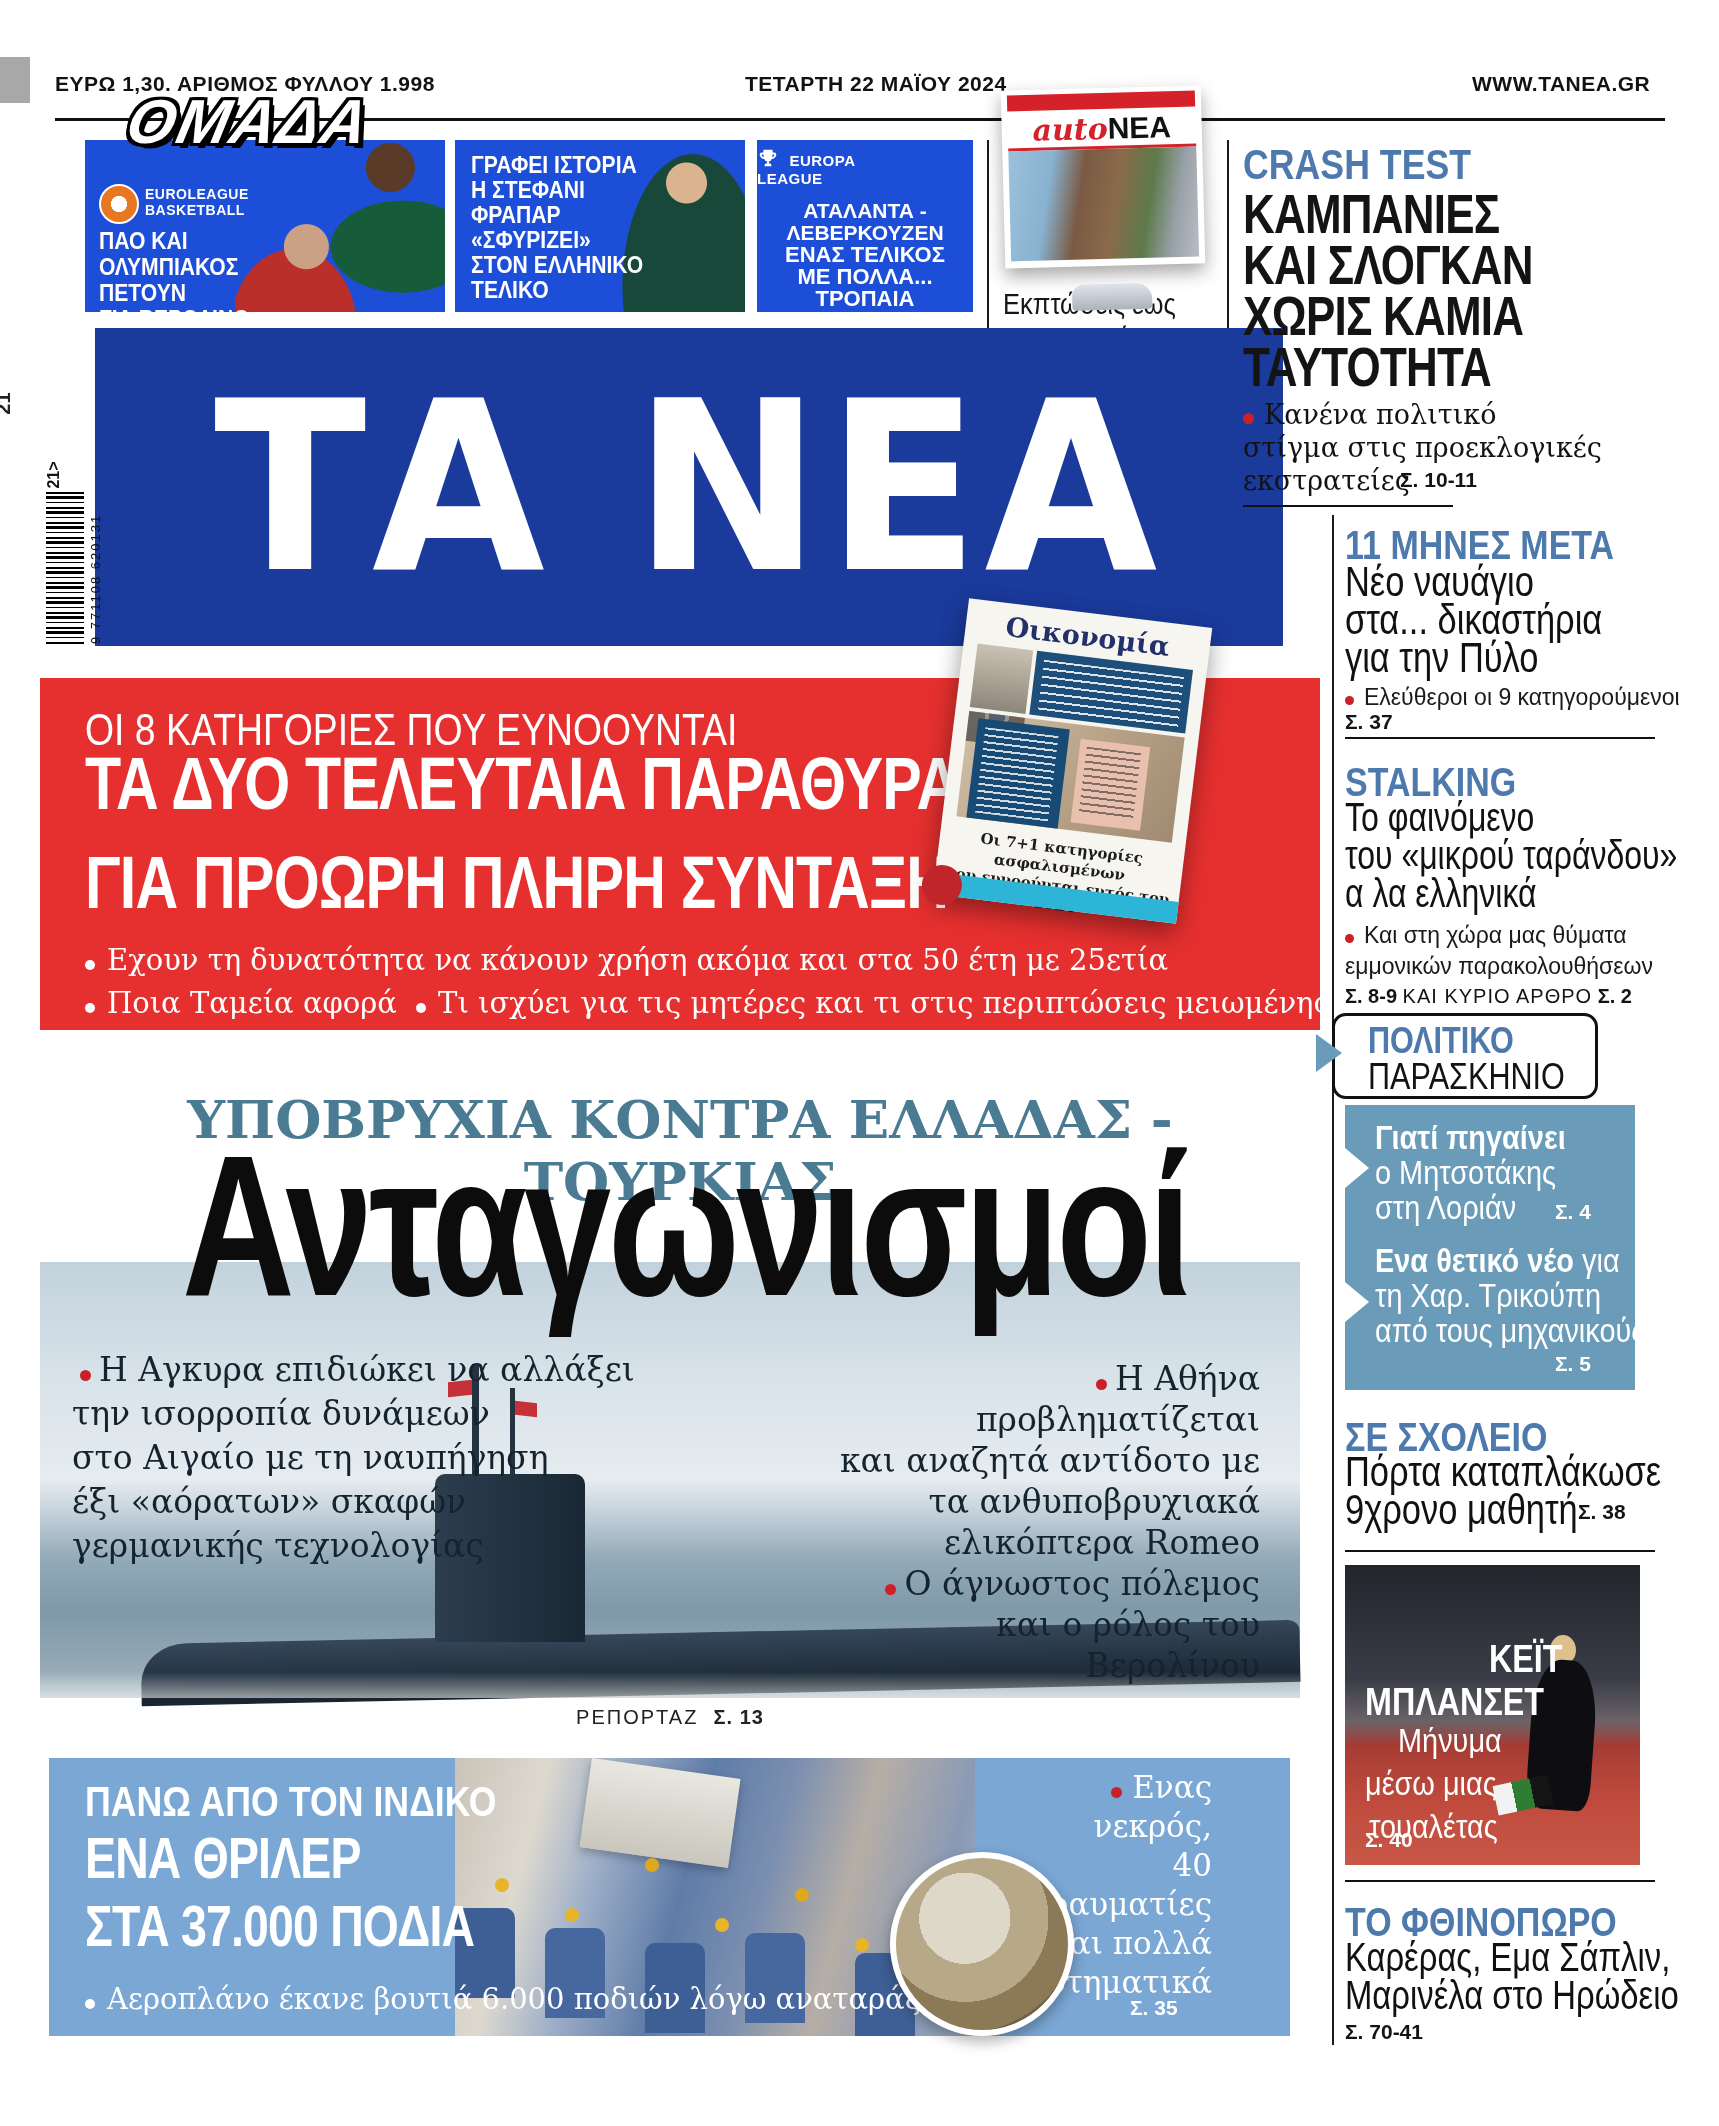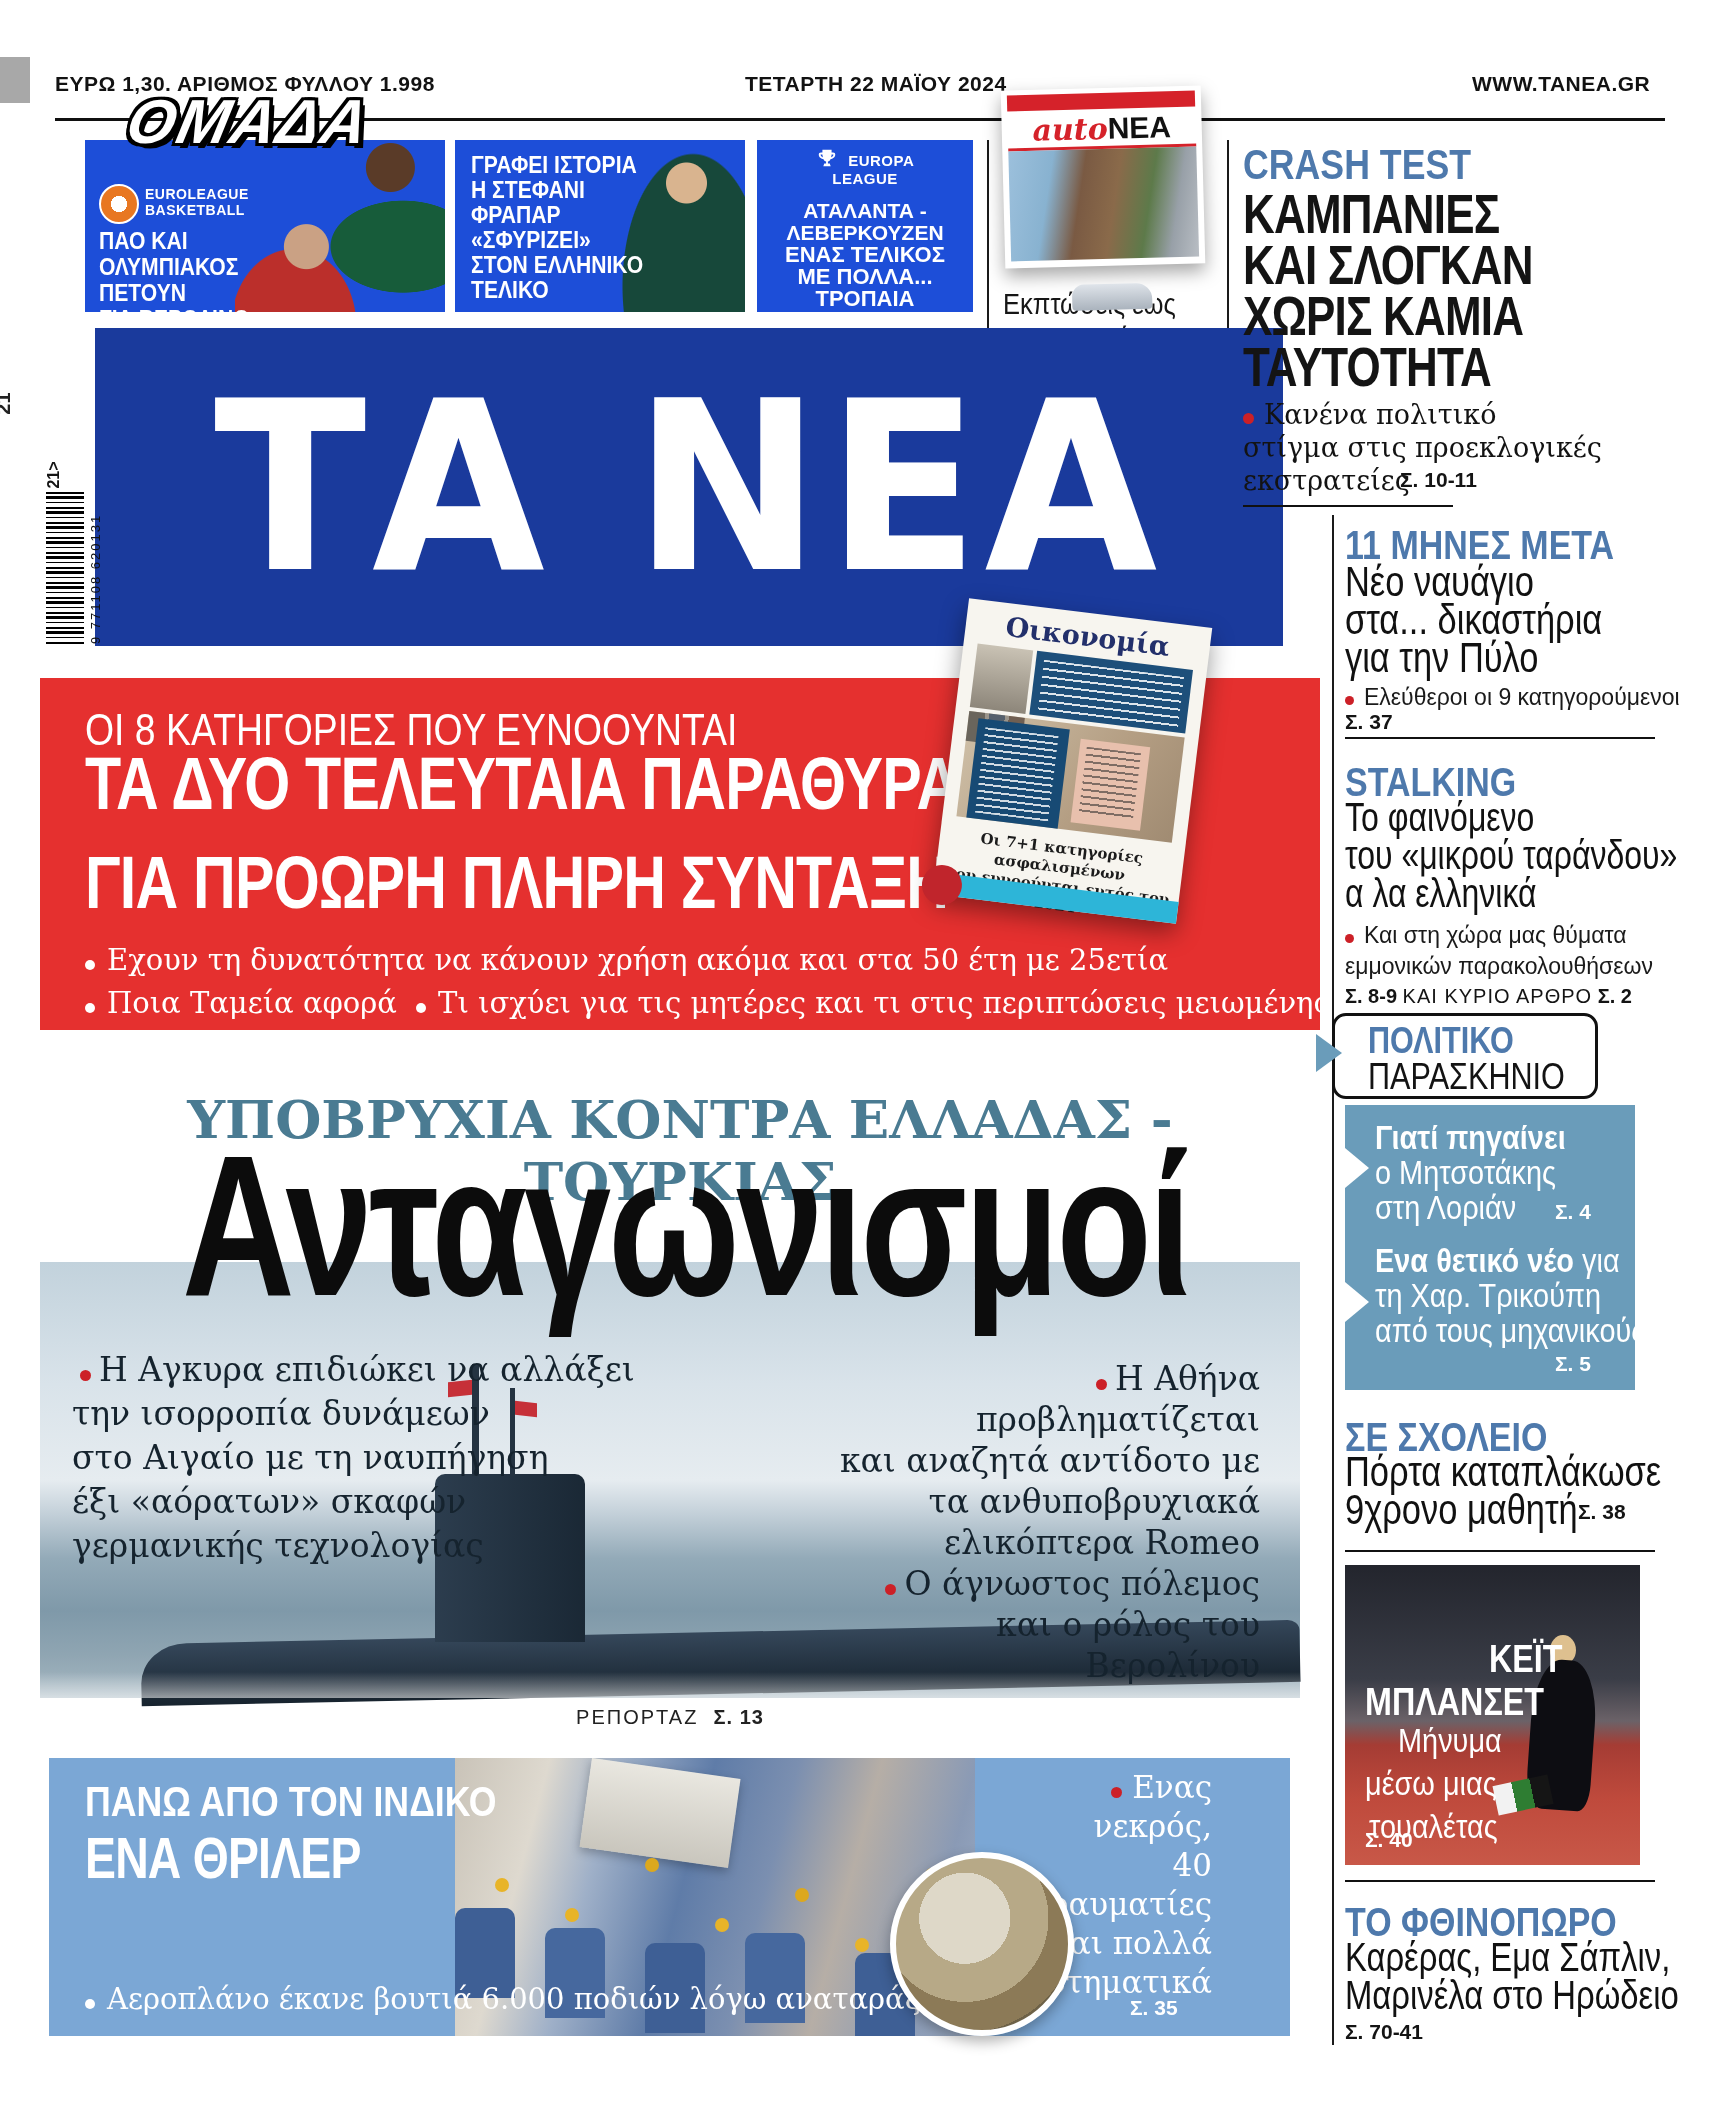--- a/index.html
+++ b/index.html
@@ -36,21 +36,21 @@
     radial-gradient(circle at 34% 62%, #caa184 0 22px, transparent 23px),
     radial-gradient(ellipse at 28% 108%, #bb2f2b 0 62px, transparent 63px);}
   .t2photo{right:0;top:0;width:130px;height:172px;background:
     radial-gradient(circle at 55% 25%, #d9b48f 0 20px, transparent 21px),
     radial-gradient(ellipse at 60% 85%, #17483a 0 70px, transparent 71px);}
   .elogo{left:14px;top:44px;width:36px;height:36px;border-radius:50%;
     background:radial-gradient(circle at 50% 50%, #fff 0 8px, #e87722 8px 18px);border:2px solid #fff;}
   .elbrand{left:60px;top:46px;font-size:14px;font-weight:800;color:#fff;line-height:16px;letter-spacing:.5px;}
   .t1lines{left:14px;top:88px;font-size:24px;font-weight:900;color:#fff;line-height:26px;}
   .t2lines{left:16px;top:12px;font-size:24px;font-weight:800;color:#fff;line-height:25px;}
-  .eulogo{left:0;top:8px;width:216px;text-align:center;color:#fff;}
+  .eulogo{left:0;top:8px;width:216px;color:#fff;}
   .cupicon{display:inline-block;width:22px;height:22px;vertical-align:-4px;margin-right:6px;}
   .eubrand{font-size:15px;font-weight:800;line-height:15px;letter-spacing:.5px;}
   .t3lines{left:0;top:60px;width:216px;text-align:center;color:#fff;font-size:21px;line-height:22px;font-weight:600;}
   .t3b{font-weight:900;font-size:22px;}
 
   .vline1{left:987px;top:140px;width:2px;height:250px;background:#1a1a1a;}
   .vline2{left:1227px;top:140px;width:2px;height:340px;background:#1a1a1a;}
   .vline3{left:1332px;top:515px;width:2px;height:1530px;background:#1a1a1a;}
 
   
@@ -332,20 +332,21 @@
   </div>
 
   <div class="abs al"></div>
   <div class="abs cabin">
     <div class="abs panelhang"></div>
     <div class="abs masks"></div>
     <div class="abs seats"></div>
   </div>
   <div class="abs alkick"><span class="cond sx85">ΠΑΝΩ ΑΠΟ ΤΟΝ ΙΝΔΙΚΟ</span></div>
   <div class="abs alh alh1"><span class="cond sx80">ΕΝΑ ΘΡΙΛΕΡ</span></div>
+  <div class="abs alh alh2"><span class="cond sx80">ΣΤΑ 37.000 ΠΟΔΙΑ</span></div>
   <div class="abs albullet serif">
     <span class="dot-w"></span><span>Αεροπλάνο έκανε βουτιά 6.000 ποδιών λόγω αναταράξεων</span>
   </div>
   <div class="abs circlein"></div>
   <div class="abs alR serif">
     <div><span class="dot-red" style="background:#cc2027"></span><span>Ενας νεκρός,</span></div>
     <div>40 τραυματίες</div>
     <div>και πολλά</div>
     <div>ερωτηματικά</div>
   </div>

